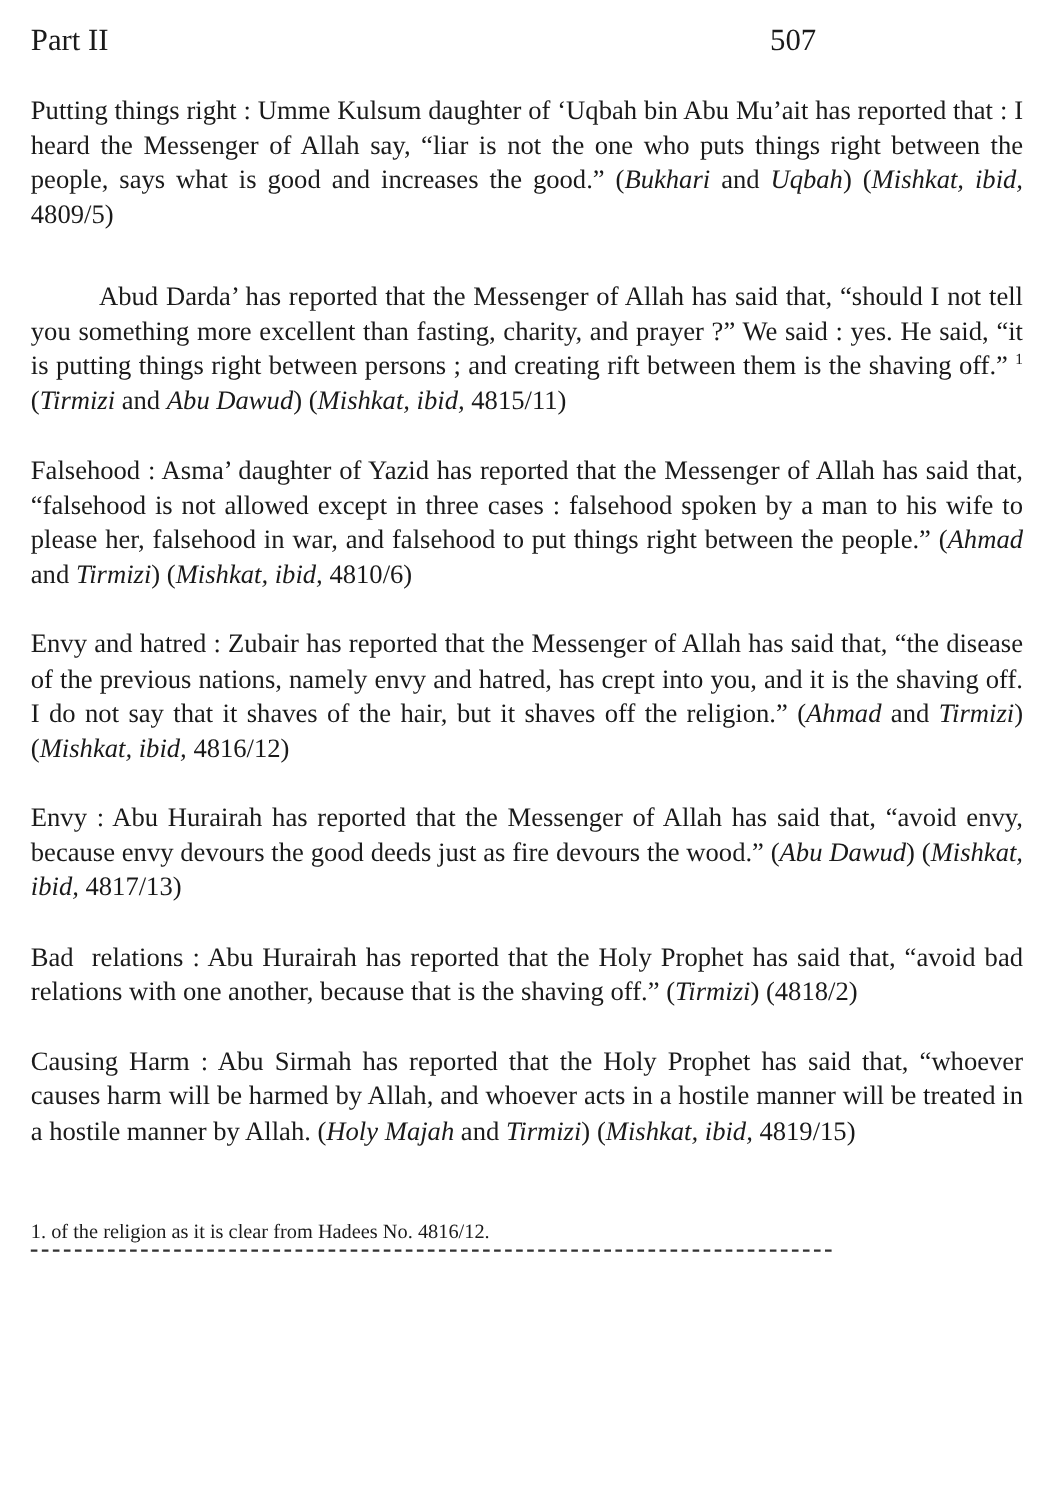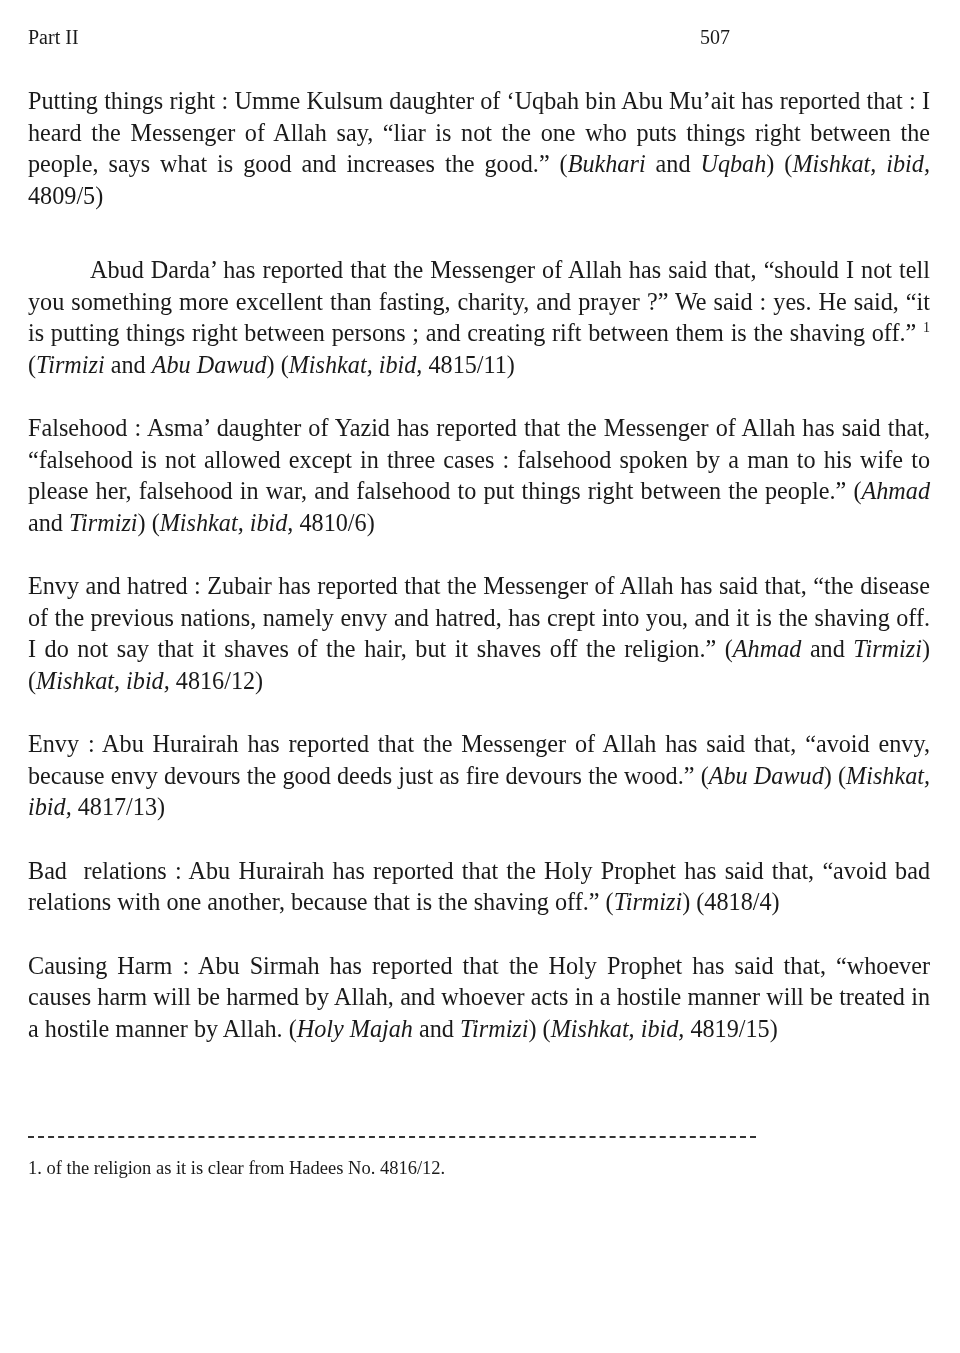--- a/index.html
+++ b/index.html
@@ -3,41 +3,41 @@
 <meta charset="utf-8">
 <style>
   html, body { margin: 0; padding: 0; background: #ffffff; }
   body {
     width: 960px; height: 1353px; position: relative; overflow: hidden;
     font-family: "Liberation Serif", "DejaVu Serif", serif;
     color: #1a1a1a;
   }
   .header {
     position: absolute; top: 20px; left: 28px; width: 900px; height: 34px;
-    font-size: 20px; line-height: 34px;
+    font-size: 28px; line-height: 34px;
   }
   .header span { position: absolute; top: 0; white-space: nowrap; }
   .h-part { left: 0; }
   .h-section { left: 159px; }
   .h-page { left: 672px; }
   .body-text {
     position: absolute; left: 28px; top: 85px; width: 902px;
     font-size: 24.2px; line-height: 31.5px; text-align: justify;
   }
   .para { margin: 0 0 32px 0; }
   .para.indent { text-indent: 62px; margin-top: 43px; }
   .heading { font-weight: normal; }
   i { font-style: italic; }
   sup { font-size: 14px; vertical-align: 9px; line-height: 0; }
   .rule {
     position: absolute; left: 28px; top: 1136px; width: 728px; height: 0;
     border-top: 2px dashed #333; 
   }
   .footnote {
-    position: absolute; left: 28px; top: 1156px; font-size: 18.5px; line-height: 24px;
+    position: absolute; left: 28px; top: 1108px; font-size: 18.5px; line-height: 24px;
     white-space: nowrap;
   }
 </style>
 </head>
 <body>
 
 <div class="header">
   <span class="h-part">Part II</span>
   <span class="h-page">507</span>
 </div>
@@ -47,20 +47,20 @@
   <p class="para"><span class="heading">Putting things right :</span><span> Umme Kulsum daughter of ‘Uqbah bin Abu Mu’ait has reported that : I heard the Messenger of Allah say, “liar is not the one who puts things right between the people, says what is good and increases the good.” (</span><i>Bukhari</i><span> and </span><i>Uqbah</i><span>) (</span><i>Mishkat, ibid,</i><span> 4809/5)</span></p>
 
   <p class="para indent"><span>Abud Darda’ has reported that the Messenger of Allah has said that, “should I not tell you something more excellent than fasting, charity, and prayer ?” We said : yes. He said, “it is putting things right between persons ; and creating rift between them is the shaving off.” </span><sup>1</sup><span> (</span><i>Tirmizi</i><span> and </span><i>Abu Dawud</i><span>) (</span><i>Mishkat, ibid,</i><span> 4815/11)</span></p>
 
   <p class="para"><span class="heading">Falsehood :</span><span> Asma’ daughter of Yazid has reported that the Messenger of Allah has said that, “falsehood is not allowed except in three cases : falsehood spoken by a man to his wife to please her, falsehood in war, and falsehood to put things right between the people.” (</span><i>Ahmad</i><span> and </span><i>Tirmizi</i><span>) (</span><i>Mishkat, ibid,</i><span> 4810/6)</span></p>
 
   <p class="para"><span class="heading">Envy and hatred :</span><span> Zubair has reported that the Messenger of Allah has said that, “the disease of the previous nations, namely envy and hatred, has crept into you, and it is the shaving off. I do not say that it shaves of the hair, but it shaves off the religion.” (</span><i>Ahmad</i><span> and </span><i>Tirmizi</i><span>) (</span><i>Mishkat, ibid,</i><span> 4816/12)</span></p>
 
   <p class="para"><span class="heading">Envy :</span><span> Abu Hurairah has reported that the Messenger of Allah has said that, “avoid envy, because envy devours the good deeds just as fire devours the wood.” (</span><i>Abu Dawud</i><span>) (</span><i>Mishkat, ibid,</i><span> 4817/13)</span></p>
 
-  <p class="para"><span class="heading" style="white-space:pre">Bad  relations :</span><span>  Abu Hurairah has reported that the Holy Prophet has said that, “avoid bad relations with one another, because that is the shaving off.” (</span><i>Tirmizi</i><span>) (4818/4)</span></p>
+  <p class="para"><span class="heading" style="white-space:pre">Bad  relations :</span><span>  Abu Hurairah has reported that the Holy Prophet has said that, “avoid bad relations with one another, because that is the shaving off.” (</span><i>Tirmizi</i><span>) (4818/2)</span></p>
 
   <p class="para"><span class="heading">Causing Harm :</span><span> Abu Sirmah has reported that the Holy Prophet has said that, “whoever causes harm will be harmed by Allah, and whoever acts in a hostile manner will be treated in a hostile manner by Allah. (</span><i>Holy Majah</i><span> and </span><i>Tirmizi</i><span>) (</span><i>Mishkat, ibid,</i><span> 4819/15)</span></p>
 
 </div>
 
 <div class="rule"></div>
 <div class="footnote">1.  of  the religion as it is clear from Hadees No. 4816/12.</div>
 
 </body></html>

